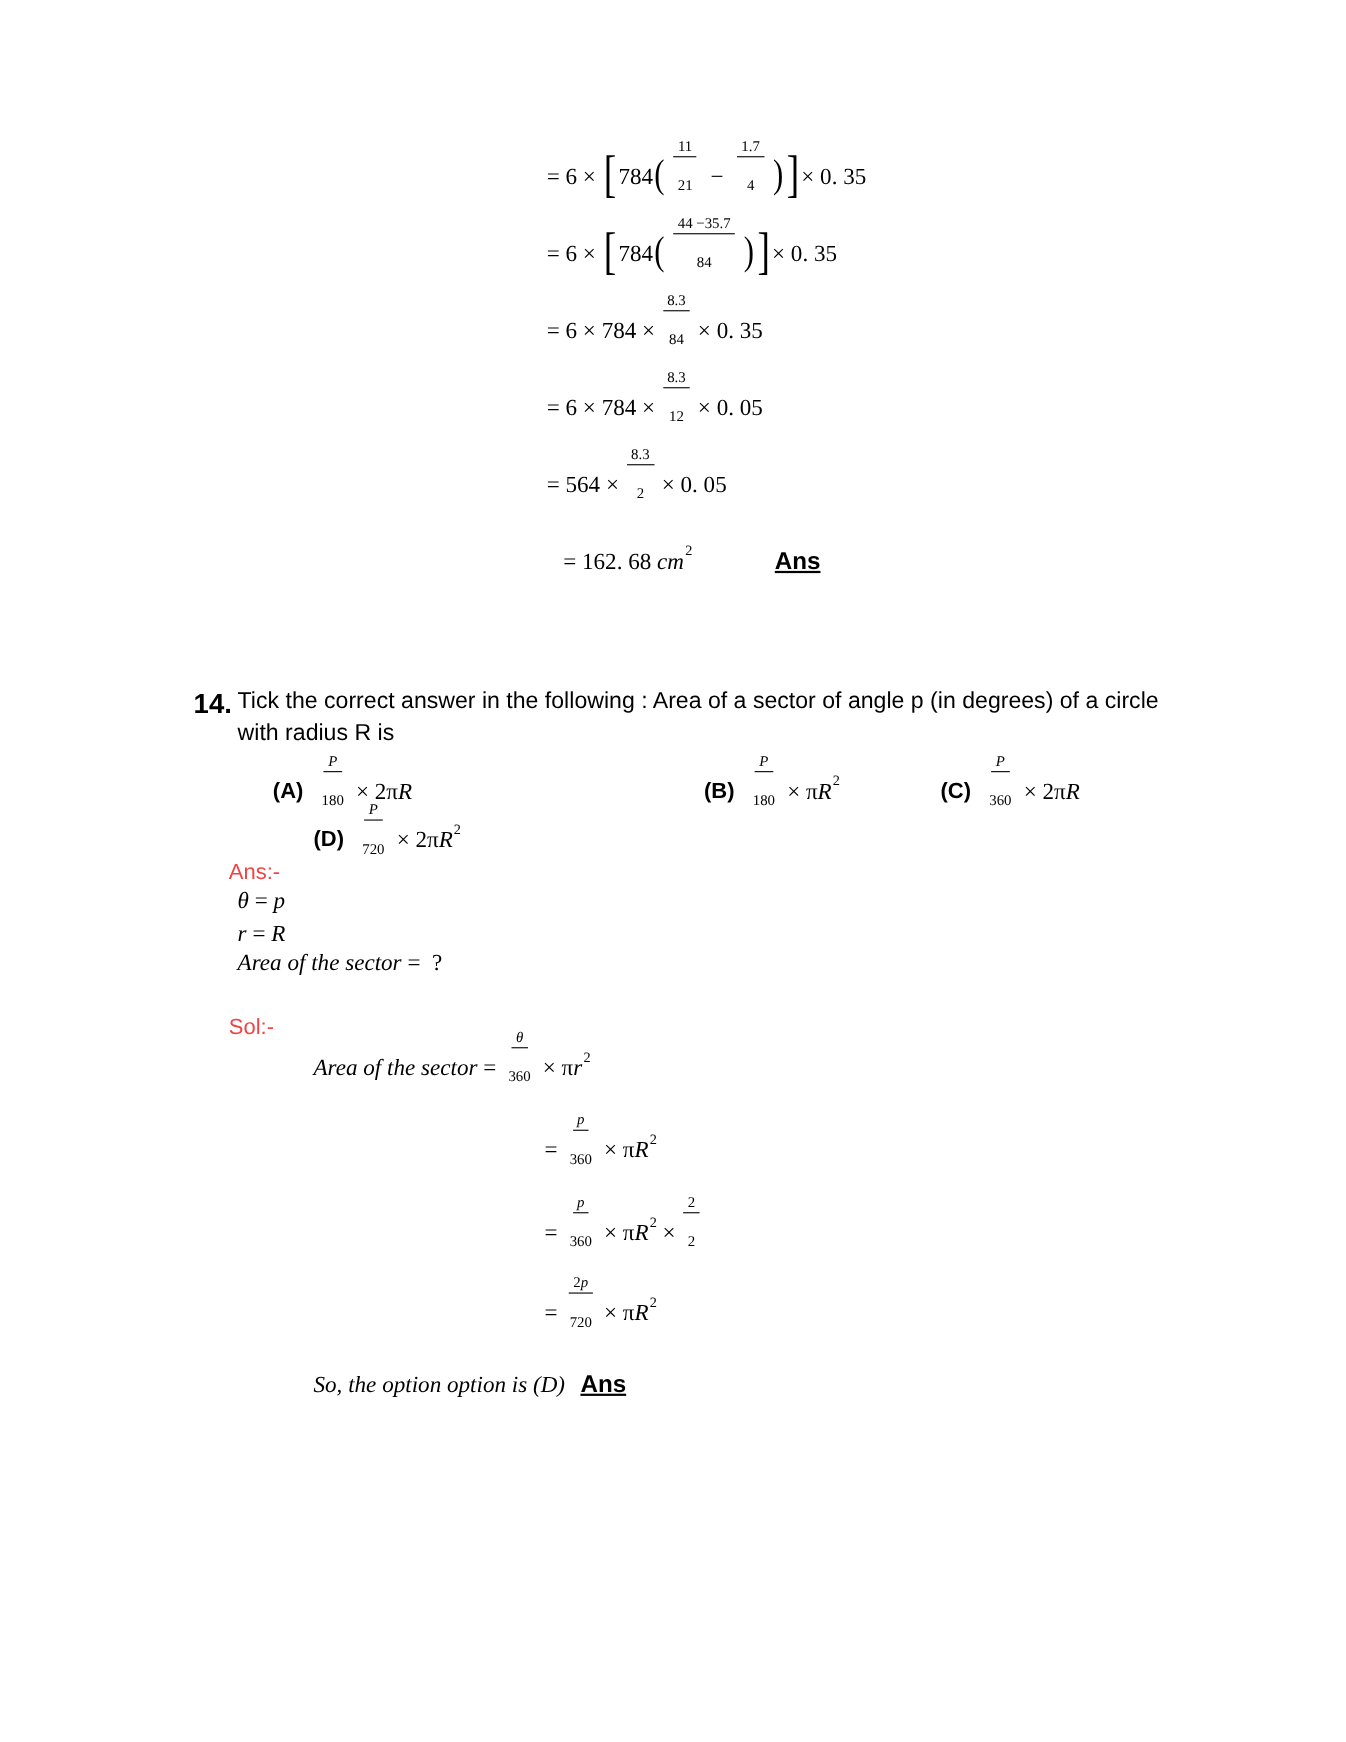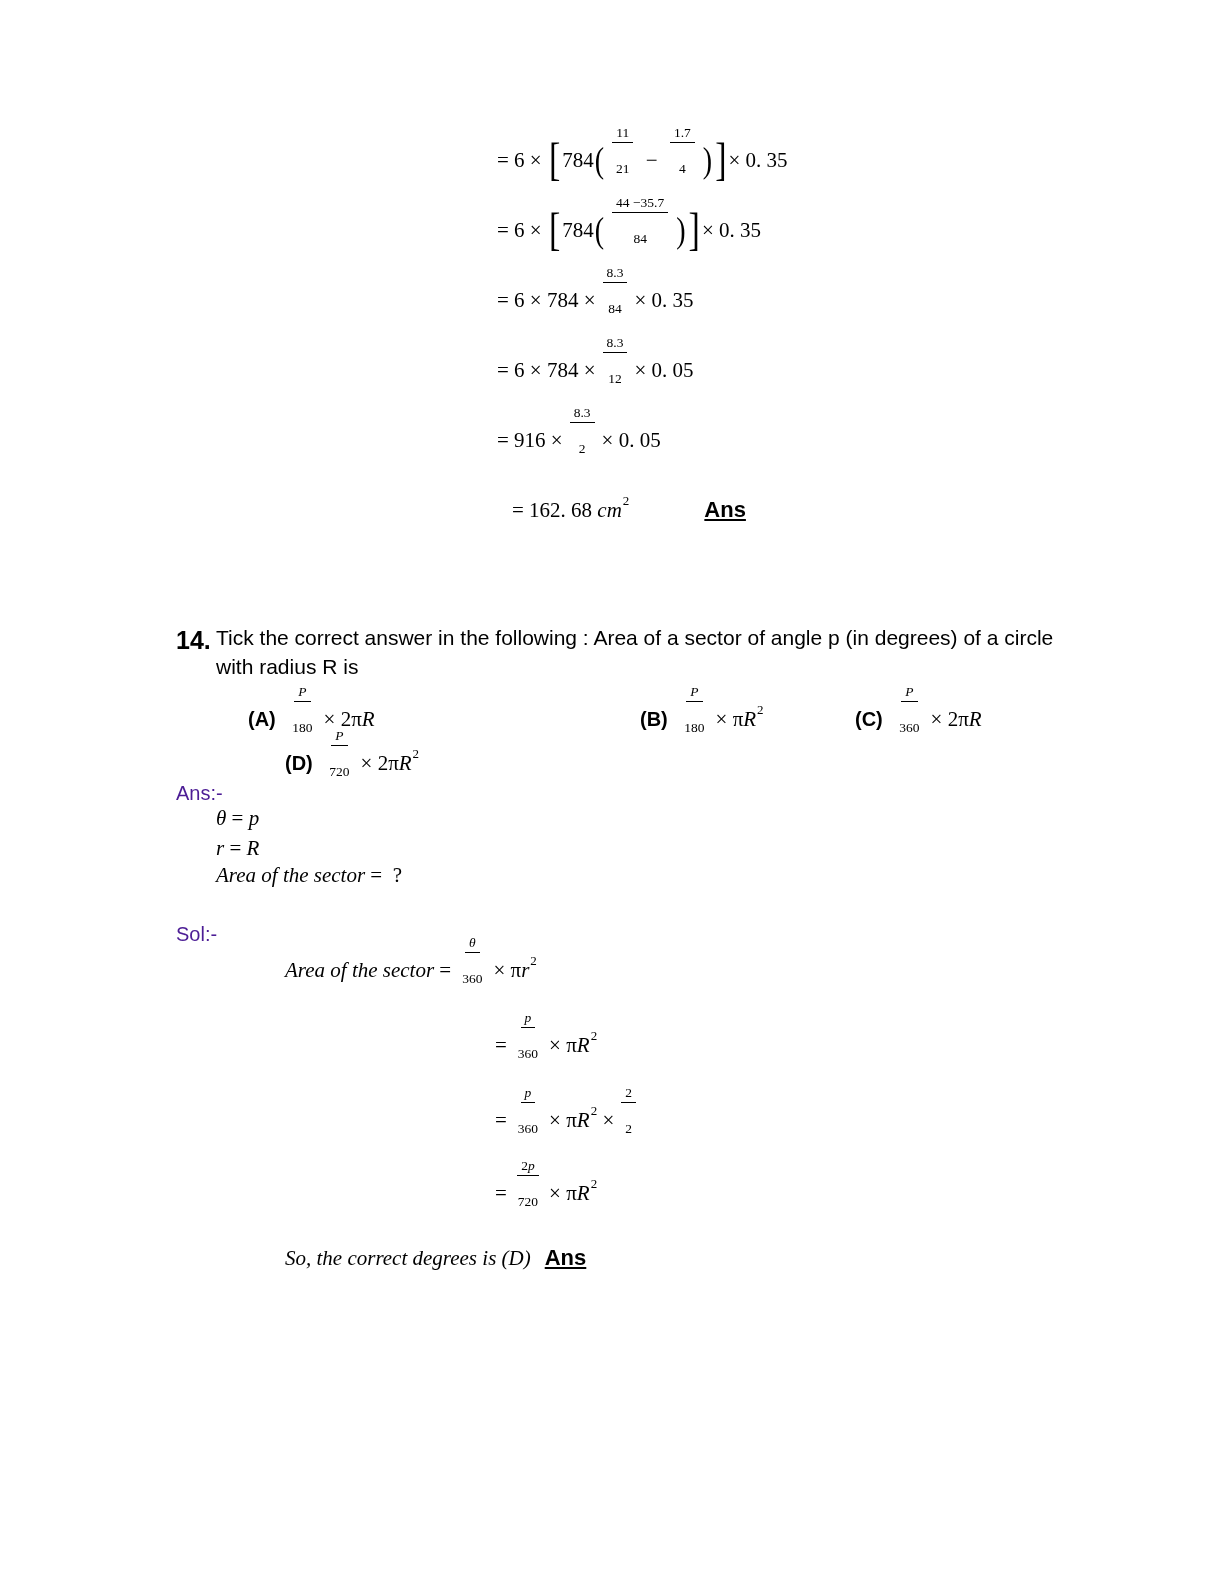--- a/index.html
+++ b/index.html
@@ -16,21 +16,21 @@
   .anslabel{font-family:"Liberation Sans",sans-serif;font-weight:bold;font-size:22px;text-decoration:underline;white-space:pre;}
   .sup{font-size:13px;transform:translateY(-9px);margin-left:1px;}
   .frac{display:inline-flex;flex-direction:column;align-items:center;text-align:center;
         font-size:13.5px;line-height:1.25;margin:0 7px;}
   .frac .num{border-bottom:1.3px solid #000;padding:0 4px;white-space:pre;}
   .frac .den{padding:18px 4px;white-space:pre;}
   .bigb{font-size:34px;line-height:1;transform:scaleY(1.38);margin:0 2px;font-weight:400;}
   .bigp{font-size:28px;line-height:1;transform:scaleY(1.3);margin:0 1px;font-weight:400;}
 
   
-  .sans{font-family:"Liberation Sans",sans-serif;font-size:20px;color:#4c1d95;}
+  .sans{font-family:"Liberation Sans",sans-serif;font-size:20px;color:#ef4444;margin-left:32px;}
 
   
   .qrow{display:flex;align-items:flex-start;}
   .qnum{font-family:"Liberation Sans",sans-serif;font-weight:bold;font-size:25px;width:40px;flex:none;line-height:1.4;}
   .qtext{font-family:"Liberation Sans",sans-serif;font-weight:normal;font-size:21px;line-height:1.4;width:860px;}
 </style>
 </head>
 <body>
 
 <div class="page">
@@ -77,21 +77,21 @@
       </div>
     <div class="eq">
         <span class="tok">= 6 × 784 ×</span>
         <span class="frac">
           <span class="num"><span>8</span><span>.</span><span>3</span></span>
           <span class="den"><span>1</span><span>2</span></span>
         </span>
         <span class="tok">× 0. 05</span>
       </div>
     <div class="eq">
-        <span class="tok">= 916 ×</span>
+        <span class="tok">= 564 ×</span>
         <span class="frac">
           <span class="num"><span>8</span><span>.</span><span>3</span></span>
           <span class="den"><span>2</span></span>
         </span>
         <span class="tok">× 0. 05</span>
       </div>
     <div class="eq indent-sm">
         <span class="tok">= 162. 68 </span>
         <span class="tok it">cm</span>
         <span class="sup">2</span>
@@ -204,18 +204,18 @@
       <span class="frac">
         <span class="num"><span>2</span><span class="it">p</span></span>
         <span class="den"><span>7</span><span>2</span><span>0</span></span>
       </span>
       <span class="tok">× π</span>
       <span class="tok it">R</span>
       <span class="sup">2</span>
     </div>
 
   <div class="eq abs" style="left:285px;top:1245px;">
-      <span class="tok it">So, the correct degrees is (D)</span>
+      <span class="tok it">So, the option option is (D)</span>
       <span style="display: inline-block; width: 14px;"></span>
       <span class="anslabel">Ans</span>
     </div>
 
 </div>
 
 </body></html>

